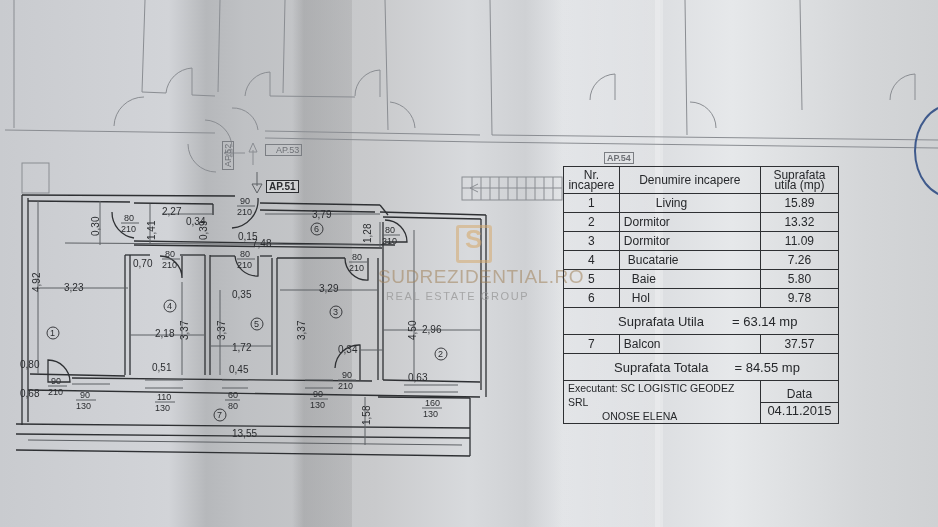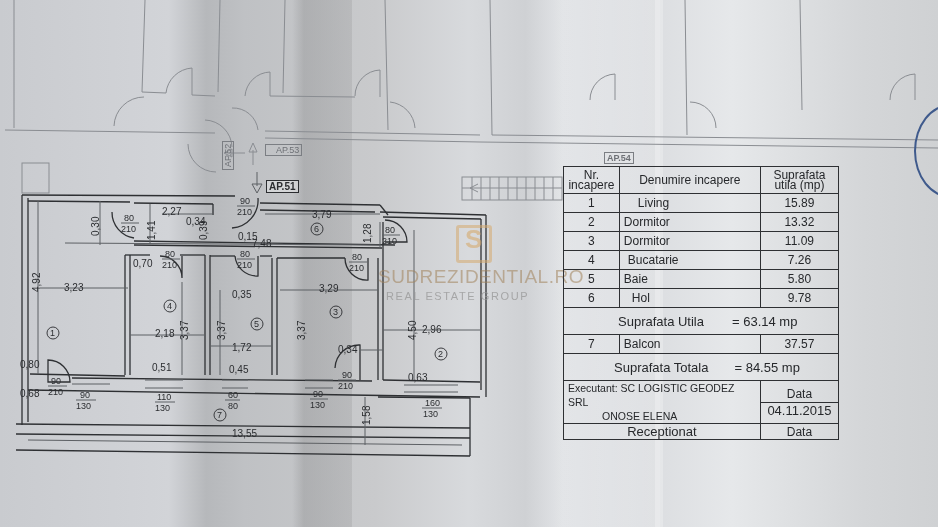--- a/index.html
+++ b/index.html
@@ -282,41 +282,41 @@
 
 <table class="tbl">
   <tbody>
       <tr class="hdr">
     <td class="c" style="width:44px;"><span>Nr.</span><br><span>incapere</span></td>
     <td class="c" style="width:130px;">Denumire incapere</td>
     <td class="c" style="width:68px;"><span>Suprafata</span><br><span>utila (mp)</span></td>
   </tr>
   <tr>
         <td class="c">1</td>
-        <td style="padding-left:18px;">Living</td>
+        <td style="padding-left:36px;">Living</td>
         <td class="c">15.89</td>
       </tr>
   <tr>
         <td class="c">2</td>
         <td>Dormitor</td>
         <td class="c">13.32</td>
       </tr>
   <tr>
         <td class="c">3</td>
         <td>Dormitor</td>
         <td class="c">11.09</td>
       </tr>
   <tr>
         <td class="c">4</td>
         <td style="padding-left:8px;">Bucatarie</td>
         <td class="c">7.26</td>
       </tr>
   <tr>
         <td class="c">5</td>
-        <td style="padding-left:4px;margin-left:17px;">Baie</td>
+        <td style="padding-left:12px;margin-left:17px;">Baie</td>
         <td class="c">5.80</td>
       </tr>
   <tr>
         <td class="c">6</td>
         <td style="padding-left:12px;">Hol</td>
         <td class="c">9.78</td>
       </tr>
   <tr class="sum">
     <td colspan="3" style="padding-left:54px;"><span>Suprafata Utila</span><span style="display:inline-block;width:28px;"></span><span>= 63.14 mp</span></td>
   </tr>
@@ -325,20 +325,16 @@
         <td>Balcon</td>
         <td class="c">37.57</td>
       </tr>
   <tr class="sum">
     <td colspan="3" style="padding-left:50px;"><span>Suprafata Totala</span><span style="display:inline-block;width:26px;"></span><span>= 84.55 mp</span></td>
   </tr>
   <tr>
     <td colspan="2" class="small" style="line-height:14px;height:34px;"><span>Executant: SC LOGISTIC GEODEZ SRL</span><br><span style="padding-left:34px;">ONOSE ELENA</span></td>
     <td class="c" style="line-height:15px;padding:0;"><span>Data</span><br><span style="border-top:1.3px solid #2e3033;display:block;font-size:13px;">04.11.2015</span></td>
   </tr>
-  <tr>
-    <td colspan="2" class="c" style="font-size:13px;height:15px;line-height:14px;">Receptionat</td>
-    <td class="c" style="height:15px;line-height:14px;">Data</td>
-  </tr>
 </tbody>
   </table>
 
 <div class="stamp"></div>
 
 </body></html>

